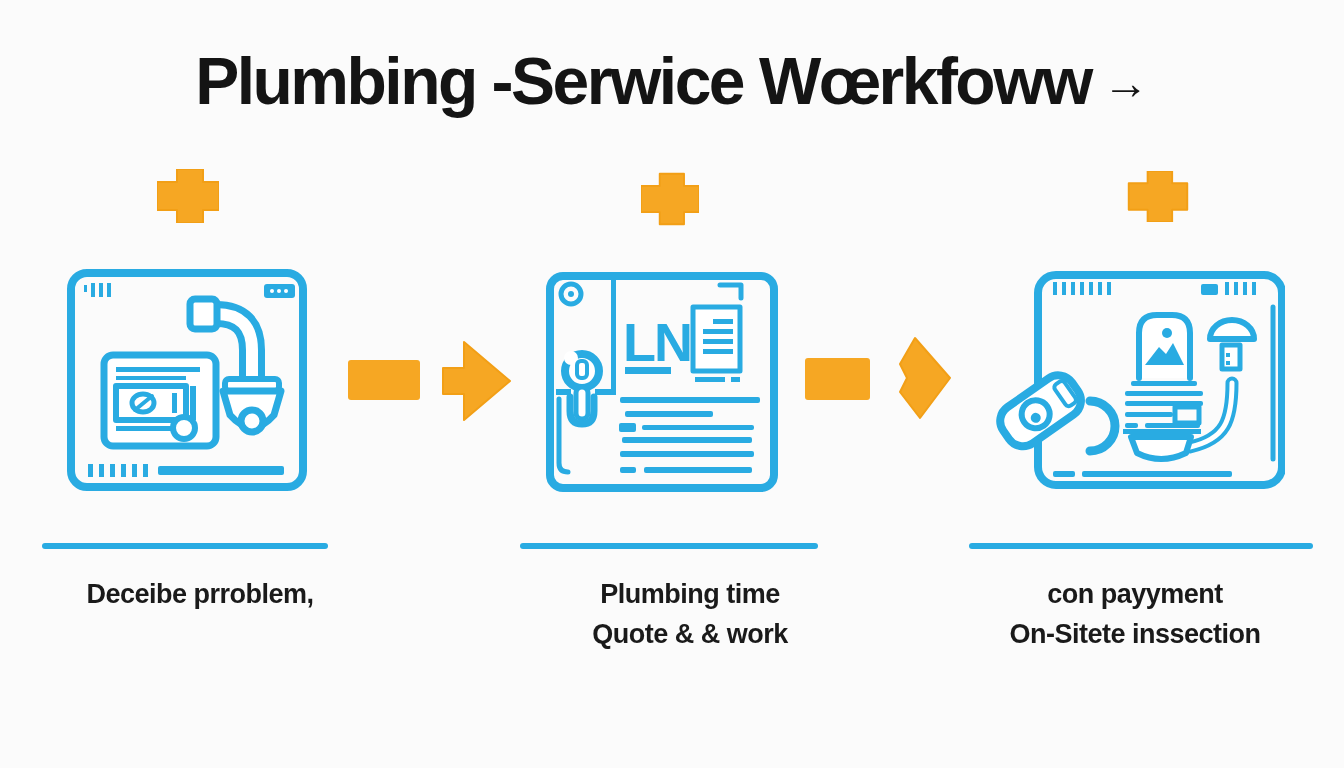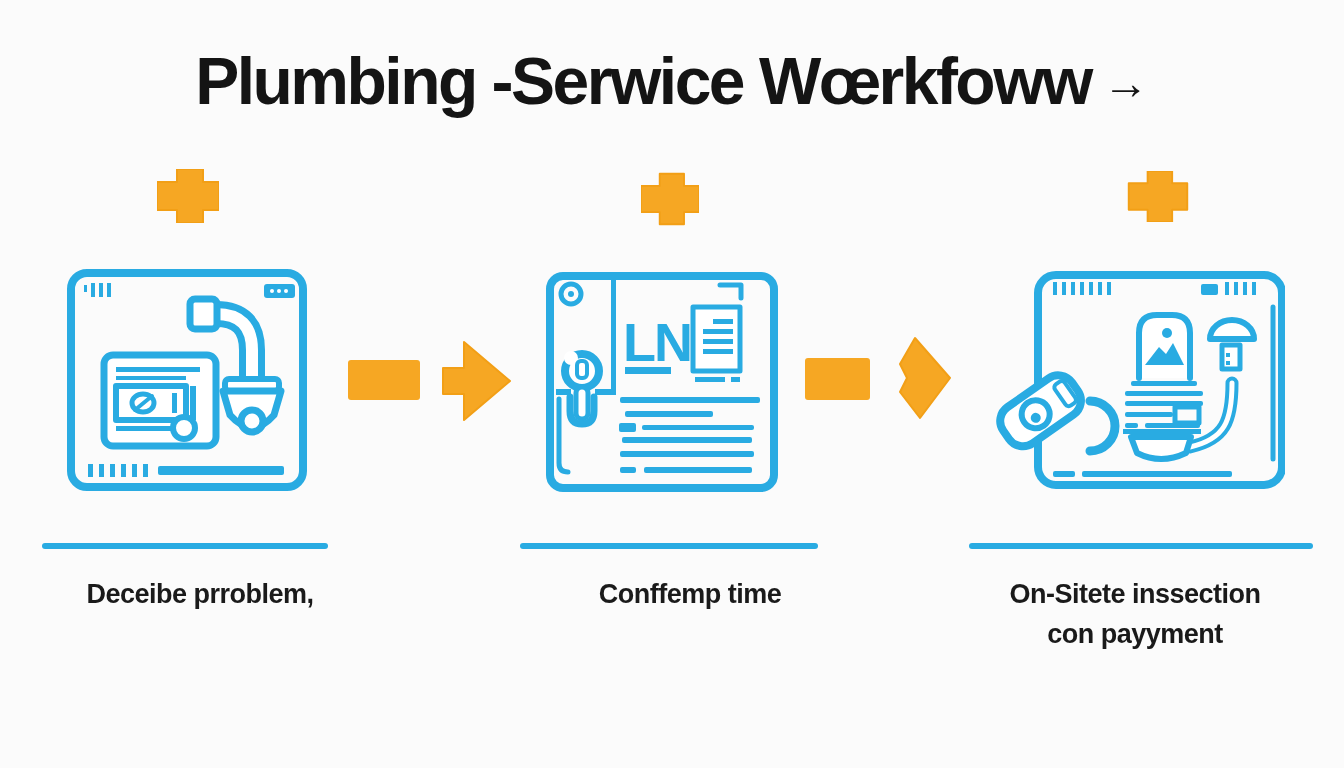--- a/index.html
+++ b/index.html
@@ -241,18 +241,19 @@
 </svg>
 
 <div class="abs sep" style="left:42px;top:543px;width:286px"></div>
 <div class="abs sep" style="left:520px;top:543px;width:298px"></div>
 <div class="abs sep" style="left:969px;top:543px;width:344px"></div>
 
 <div class="abs caption" style="left:10px;top:574px;width:380px">
   <div>Deceibe prroblem,</div>
 </div>
 <div class="abs caption" style="left:500px;top:574px;width:380px">
-  <div>Conffemp time</div>
+  <div>Plumbing time</div>
+  <div>Quote &amp; &amp; work</div>
 </div>
 <div class="abs caption" style="left:930px;top:574px;width:410px">
+  <div>con payyment</div>
   <div>On-Sitete inssection</div>
-  <div>con payyment</div>
 </div>
 
 </body></html>

